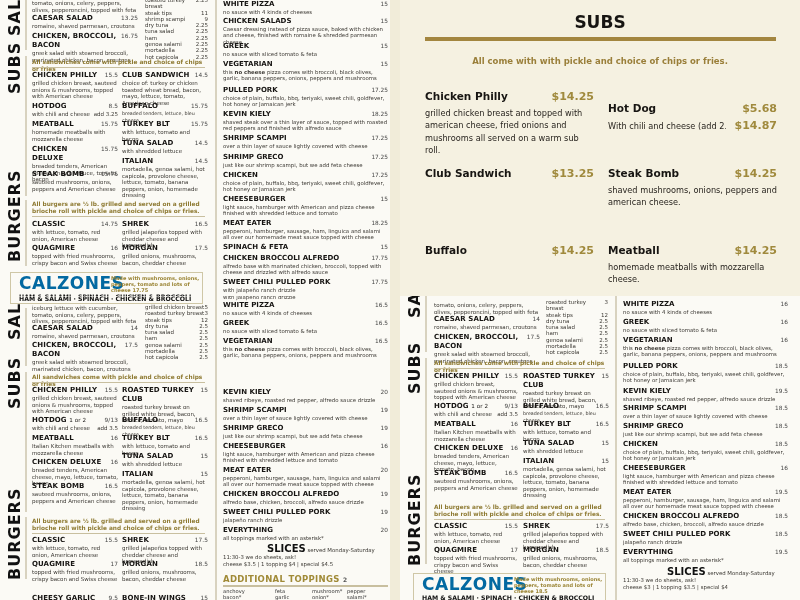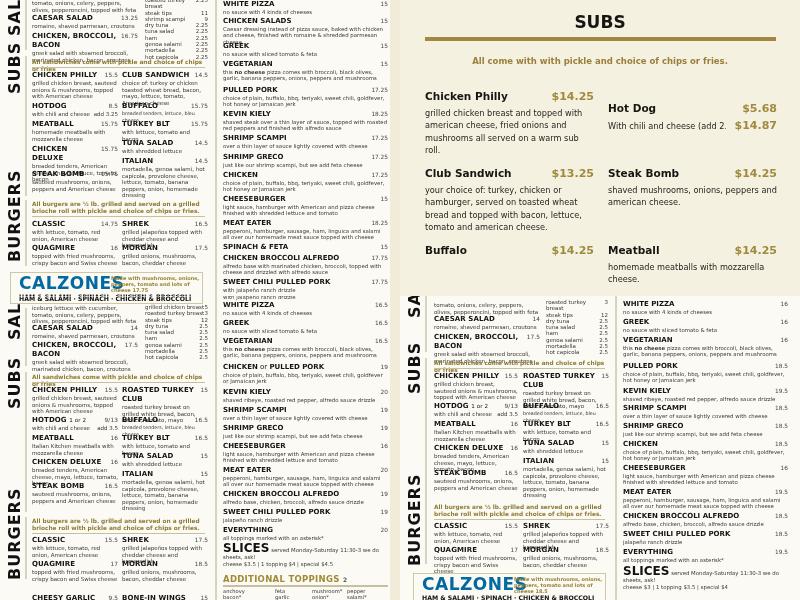--- a/index.html
+++ b/index.html
@@ -42,21 +42,21 @@
   .calz .t { position: absolute; left: 8px; top: 0px; font-size: 17px; font-weight: 900; color: #0369a1; letter-spacing: .5px; }
   .calz .d { position: absolute; left: 100px; top: 2px; width: 92px; font-size: 5px; line-height: 6px; font-weight: bold; color: #9a8434; }
   .calz .f { position: absolute; left: 8px; top: 20px; font-size: 6.2px; font-weight: 900; color: #111; white-space: nowrap; }
 
   .pz { position: absolute; left: 10px; width: 165px; font-size: 5.4px; line-height: 6.4px; color: #3b3833; }
   .pz .nm { display: flex; justify-content: space-between; font-weight: 900; font-size: 7px; line-height: 9px; color: #161412; }
   .pz .nm .pr { font-weight: normal; font-size: 5.8px; color: #444; }
   .pz .nm .or { font-weight: normal; }
 
   .slices { position: absolute; left: 10px; width: 170px; font-size: 5.4px; line-height: 7px; color: #3b3833; }
-  .slices .h { font-weight: 900; font-size: 12px; color: #111; }
+  .slices .h { font-weight: 900; font-size: 10px; color: #111; margin-left: 44px; }
 
   .addtop { position: absolute; left: 10px; width: 165px; }
   .addtop .h { font-size: 8.5px; font-weight: 900; color: #a08a36; letter-spacing: .3px; }
   .addtop .h .n { font-size: 6px; color: #555; }
   .addtop .line { height: 1.5px; background: #c8bf9f; margin: 1px 0 1px; }
   .addtop .g { display: grid; grid-template-columns: 52px 37px 35px 35px; font-size: 5.2px; line-height: 6.2px; color:#333; }
 
   
   .web-title { position: absolute; left: 0; right: 0; top: 12px; text-align: center; font-size: 17px; font-weight: 900; color: #171512; }
   .web-rule { position: absolute; left: 25px; right: 24px; top: 37px; height: 4px; background: #a3863f; }
@@ -378,21 +378,20 @@
     <div class="ds2">
         <span>With chili and cheese (add 2.99)</span>
         <span class="pr">$14.87</span>
       </div>
   </div>
   <div class="wi" style="left:25px;top:167px;width:169px;">
     <div class="nm">
         <span>Club Sandwich</span>
         <span class="pr">$13.25</span>
       </div>
-    <div class="ds">your choice of: turkey, chicken or hamburger, served on toasted wheat bread and topped with bacon, lettuce, tomato and american cheese.</div>
   </div>
   <div class="wi" style="left:208px;top:167px;width:169px;">
     <div class="nm">
         <span>Steak Bomb</span>
         <span class="pr">$14.25</span>
       </div>
     <div class="ds">shaved mushrooms, onions, peppers and american cheese.</div>
   </div>
   <div class="wi" style="left:25px;top:244px;width:169px;">
     <div class="nm">
@@ -617,27 +616,20 @@
           <span class="pr">16.5</span>
         </div>
         <div>no sauce with sliced tomato &amp; feta</div>
       </div>
     <div class="pz" style="top:41px;">
         <div class="nm">
           <span>VEGETARIAN</span>
           <span class="pr">16.5</span>
         </div>
         <div><span>this </span><b class="nc">no cheese</b><span> pizza comes with broccoli, black olives, garlic, banana peppers, onions, peppers and mushrooms</span></div>
-      </div>
-    <div class="pz" style="top:67px;">
-        <div class="nm">
-          <span><span>CHICKEN</span><span class="or"> or </span><span>PULLED PORK</span></span>
-          <span class="pr">19</span>
-        </div>
-        <div>choice of plain, buffalo, bbq, teriyaki, sweet chili, goldfever or Jamaican jerk</div>
       </div>
     <div class="pz" style="top:92px;">
         <div class="nm">
           <span>KEVIN KIELY</span>
           <span class="pr">20</span>
         </div>
         <div>shaved ribeye, roasted red pepper, alfredo sauce drizzle</div>
       </div>
     <div class="pz" style="top:110px;">
         <div class="nm">

